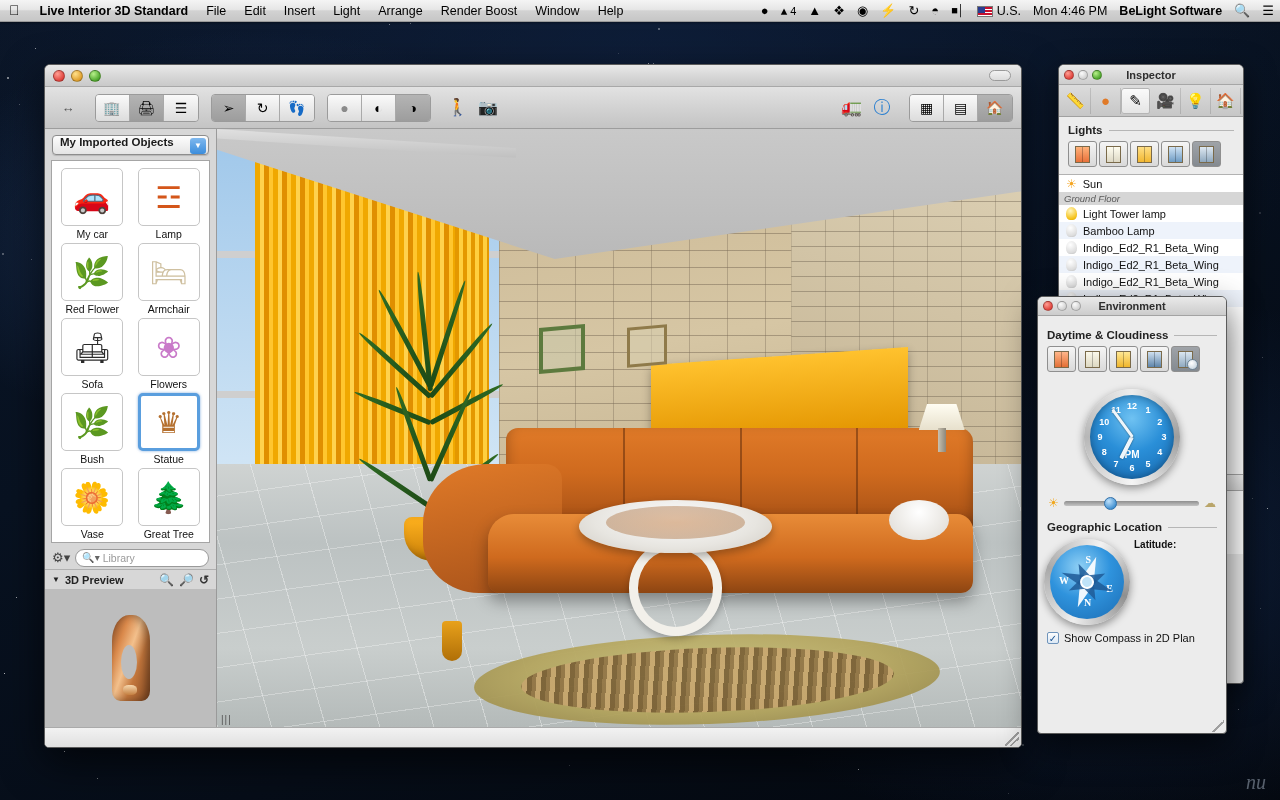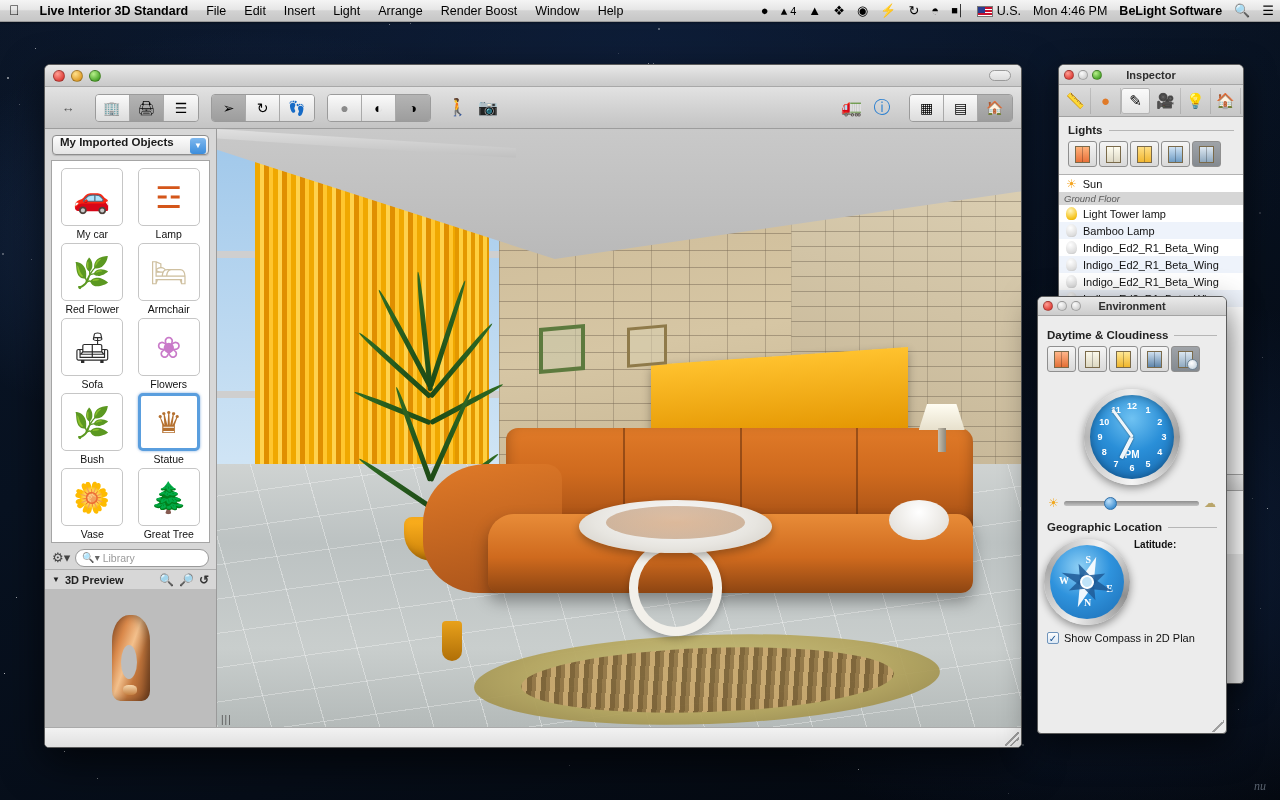--- a/index.html
+++ b/index.html
@@ -548,21 +548,21 @@
   .checkrow { display:flex; align-items:center; gap:5px; padding: 7px 0 0 9px; font-size:11px; color:#111; }
   .chkbox {
     width:12px; height:12px; border:1px solid #6f94bb; border-radius:2px;
     background: linear-gradient(180deg,#fdfdfd,#dbe8f5);
     display:flex; align-items:center; justify-content:center; font-size:10px; color:#16508f;
   }
   .env-grip { position:absolute; right:2px; bottom:1px; width:12px; height:12px;
     background: linear-gradient(135deg, transparent 50%, #a0a0a0 50%, #a0a0a0 60%, transparent 60%); }
 
   .wm-bottom {
-    position:absolute; right: 14px; bottom: 6px; color:#9aa6b5; font-size:12px;
+    position:absolute; right: 14px; bottom: 6px; color:#9aa6b5; font-size:20px;
     font-family:"Liberation Serif",serif; font-style:italic; opacity:0.55; z-index:5;
   }
 </style>
 </head>
 <body>
 
 <div id="desktop">
     <div class="star" style="width: 1px; height: 1px; left: 717.811px; top: 92.38px; opacity: 0.33;"></div>
     <div class="star" style="width: 1px; height: 1px; left: 648.17px; top: 62.8464px; opacity: 0.81;"></div>
     <div class="star" style="width: 1px; height: 1px; left: 525.855px; top: 227.551px; opacity: 0.74;"></div>

